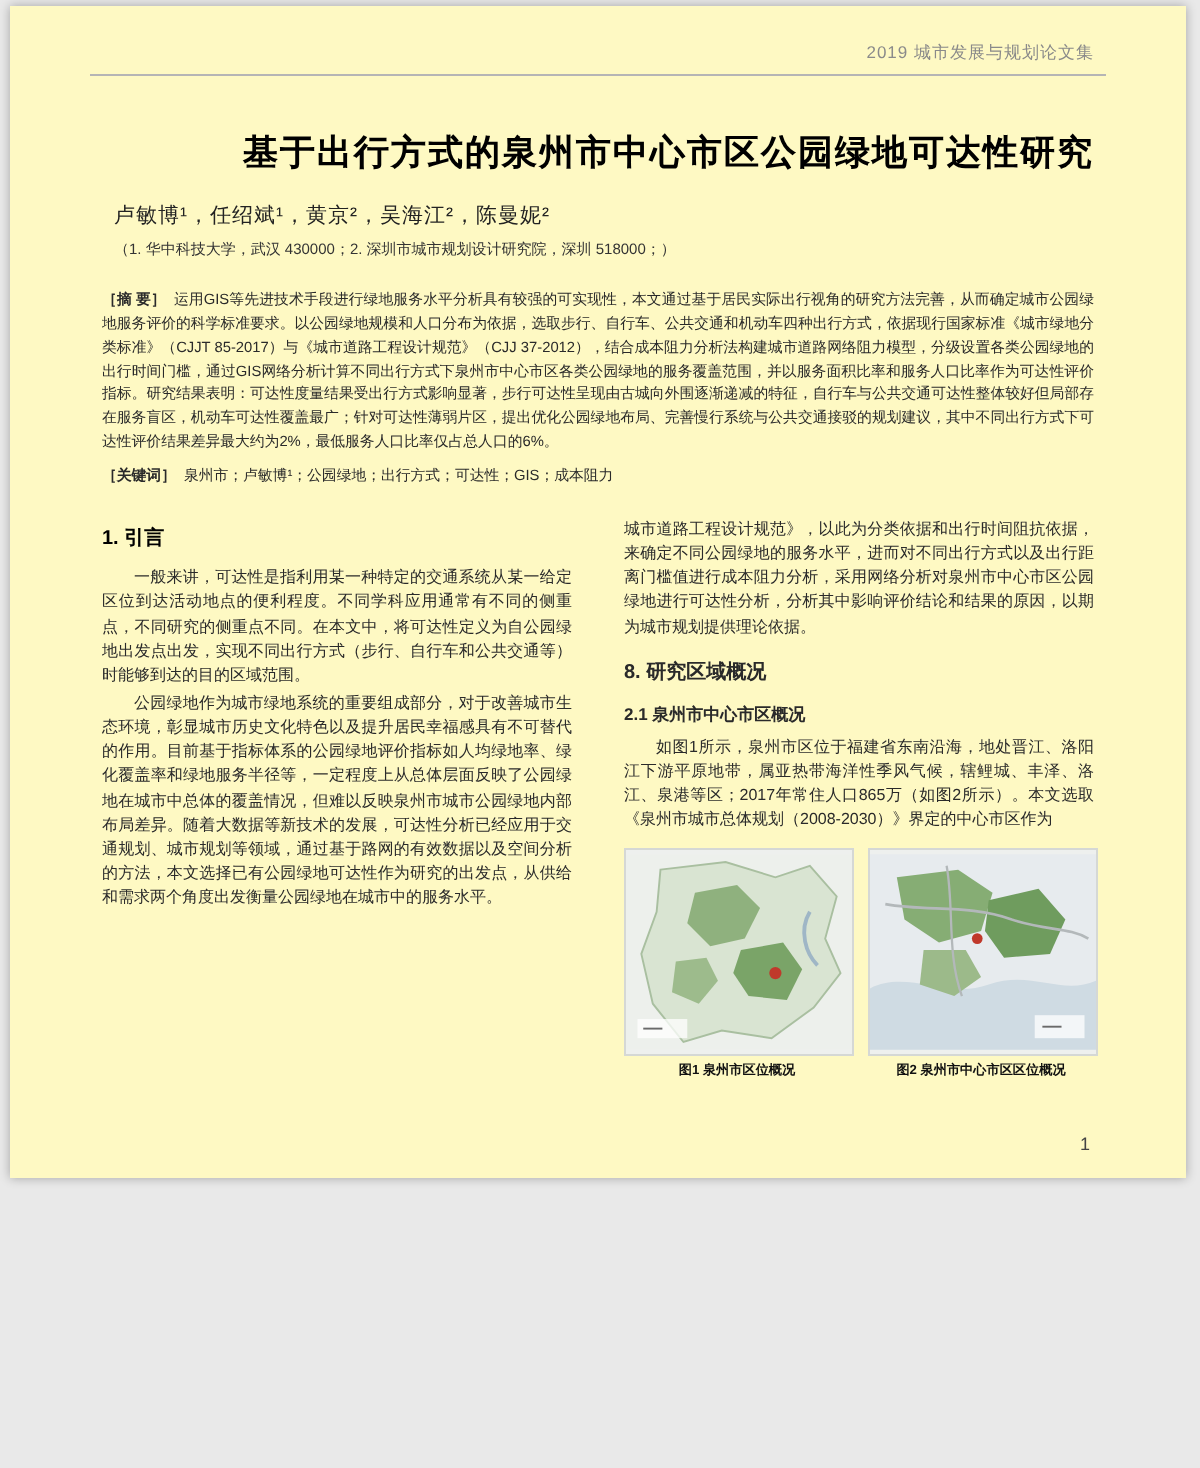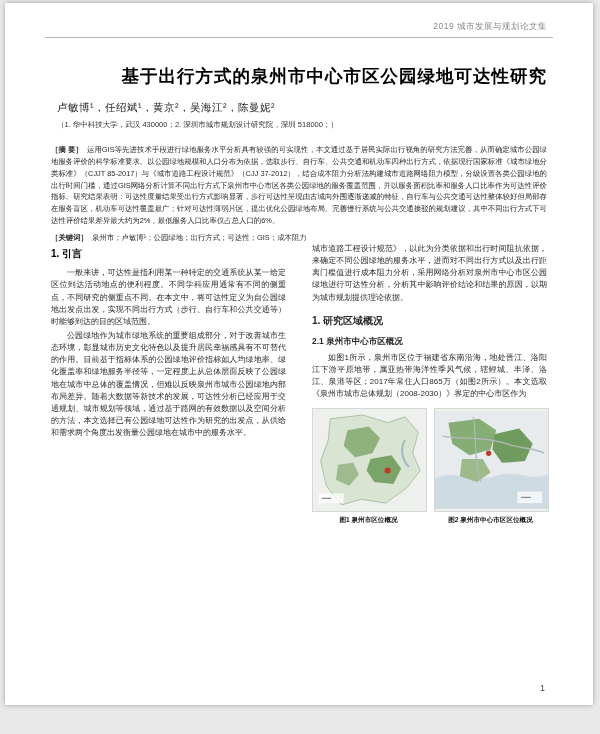--- a/index.html
+++ b/index.html
@@ -4,22 +4,22 @@
 <style>
   html,body{margin:0;padding:0;}
   body{
     width:600px;height:734px;
     background:#e9e9e9;
     font-family:"Liberation Sans",sans-serif;
     position:relative;
     overflow:hidden;
   }
   .page{
-    position:absolute;left:5px;top:3px;width:588px;height:702px;
-    background:#ffffff;
+    position:absolute;left:5px;top:3px;width:588px;height:586px;
+    background:#fef9c3;
     box-shadow:0 0 5px rgba(0,0,0,.3);
     box-sizing:border-box;
     padding:18px 46px 16px 46px;
     color:#1c1c1c;
   }
   .header-line{
     text-align:right;
     font-size:8.5px;
     color:#8a8a8a;
     letter-spacing:.5px;
@@ -62,21 +62,21 @@
   }
   .keywords-block{
     margin-top:5px;
     font-size:7.4px;
     line-height:1.5;
     color:#2a2a2a;
   }
   .columns{
     display:flex;
     gap:26px;
-    margin-top:0;
+    margin-top:16px;
   }
   .col{
     flex:1 1 0;
     font-size:8px;
     line-height:1.52;
     text-align:justify;
     color:#2a2a2a;
   }
   .col p{margin:0 0 2px 0;text-indent:2em;}
   .col p.no-indent{text-indent:0;}
@@ -141,21 +141,21 @@
   <div class="columns">
 
     <div class="col">
       <div class="h-sec">1. 引言</div>
       <p>一般来讲，可达性是指利用某一种特定的交通系统从某一给定区位到达活动地点的便利程度。不同学科应用通常有不同的侧重点，不同研究的侧重点不同。在本文中，将可达性定义为自公园绿地出发点出发，实现不同出行方式（步行、自行车和公共交通等）时能够到达的目的区域范围。</p>
       <p>公园绿地作为城市绿地系统的重要组成部分，对于改善城市生态环境，彰显城市历史文化特色以及提升居民幸福感具有不可替代的作用。目前基于指标体系的公园绿地评价指标如人均绿地率、绿化覆盖率和绿地服务半径等，一定程度上从总体层面反映了公园绿地在城市中总体的覆盖情况，但难以反映泉州市城市公园绿地内部布局差异。随着大数据等新技术的发展，可达性分析已经应用于交通规划、城市规划等领域，通过基于路网的有效数据以及空间分析的方法，本文选择已有公园绿地可达性作为研究的出发点，从供给和需求两个角度出发衡量公园绿地在城市中的服务水平。</p>
     </div>
 
     <div class="col">
       <p class="no-indent">城市道路工程设计规范》，以此为分类依据和出行时间阻抗依据，来确定不同公园绿地的服务水平，进而对不同出行方式以及出行距离门槛值进行成本阻力分析，采用网络分析对泉州市中心市区公园绿地进行可达性分析，分析其中影响评价结论和结果的原因，以期为城市规划提供理论依据。</p>
-      <div class="h-sec2">1. 研究区域概况</div>
+      <div class="h-sec2">8. 研究区域概况</div>
       <div class="h-sub">2.1 泉州市中心市区概况</div>
       <p>如图1所示，泉州市区位于福建省东南沿海，地处晋江、洛阳江下游平原地带，属亚热带海洋性季风气候，辖鲤城、丰泽、洛江、泉港等区；2017年常住人口865万（如图2所示）。本文选取《泉州市城市总体规划（2008-2030）》界定的中心市区作为</p>
 
       <div class="figures-row">
 
         <div class="figure">
           <svg viewBox="0 0 118 102" aria-hidden="true">
             <rect x="0" y="0" width="118" height="102" fill="#edf0ec"></rect>
             <path d="M18,8 L52,4 L78,12 L96,6 L110,22 L104,44 L112,62 L98,80 L76,96 L50,92 L30,98 L14,78 L8,52 L16,30 Z" fill="#d9e4d2" stroke="#a9bfa0" stroke-width="1"></path>
             <path d="M36,20 L58,16 L70,28 L62,44 L44,48 L32,36 Z" fill="#8fb17e"></path>

